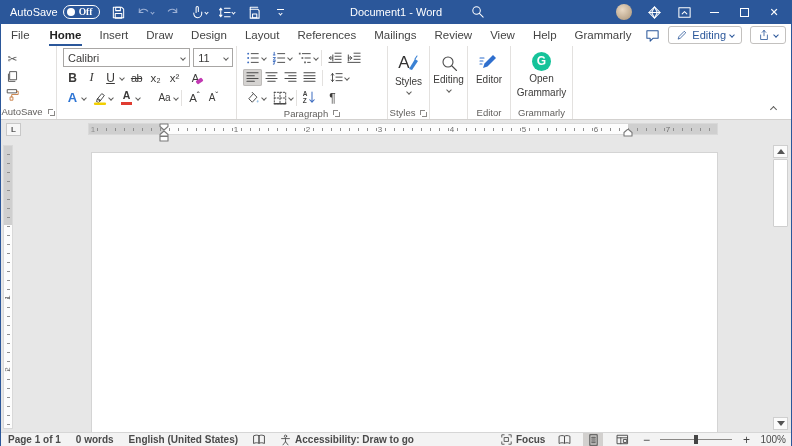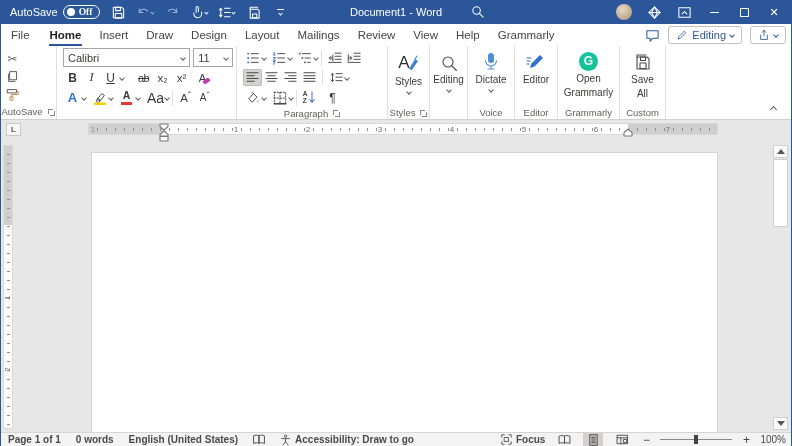--- a/index.html
+++ b/index.html
@@ -188,20 +188,21 @@
   </div>
 </div>
 
 <div class="tabrow">
   <div class="tab first">File</div>
   <div class="tab active">Home</div>
   <div class="tab">Insert</div>
   <div class="tab">Draw</div>
   <div class="tab">Design</div>
   <div class="tab">Layout</div>
+  <div class="tab">References</div>
   <div class="tab">Mailings</div>
   <div class="tab">Review</div>
   <div class="tab">View</div>
   <div class="tab">Help</div>
   <div class="tab">Grammarly</div>
   <div class="tabrow-right">
     <span>
       <svg class="blue" width="15" height="15" viewBox="0 0 16 16">
           <path d="M2 3h12v8H8.5L5.5 14v-3H2z"></path>
         </svg>
@@ -260,21 +261,21 @@
         <span class="combo" style="width:40px">
           <span>11</span>
           <span class="chev"></span>
         </span>
       </div>
       <div class="row">
         <span class="sbtn glyphB">B</span>
         <span class="sbtn glyphI">I</span>
         <span class="sbtn glyphU">U</span>
         <span class="chev"></span>
-        <span class="sbtn strike" style="margin-left:10px">ab</span>
+        <span class="sbtn strike" style="margin-left:3px">ab</span>
         <span class="sbtn">x₂</span>
         <span class="sbtn">x²</span>
         <span class="sbtn" style="margin-left:4px">
           <span style="font-size:11px">A</span>
           <span class="eraser"></span>
         </span>
       </div>
       <div class="row">
         <span class="sbtn bigA">A</span>
         <span class="chev"></span>
@@ -284,21 +285,21 @@
               <path d="M5 9l-1 3 2.5 1 2-2z"></path>
               <path d="M2.5 14.5h11" style="stroke:#f2cf00; stroke-width:3"></path>
             </svg>
         </span>
         <span class="chev"></span>
         <span class="sbtn colorA" style="margin-left:4px">
           <span class="letter">A</span>
           <span class="bar" style="background:#e03c31"></span>
         </span>
         <span class="chev"></span>
-        <span class="sbtn" style="margin-left:6px; font-size:14px">Aa</span>
+        <span class="sbtn" style="margin-left:15px; font-size:10px">Aa</span>
         <span class="chev"></span>
         <span class="vsep"></span>
         <span class="sbtn">
           <span style="font-size:11.5px">A</span>
           <span style="font-size:9px; margin:-6px 0 0 0">ˆ</span>
         </span>
         <span class="sbtn">
           <span style="font-size:10px">A</span>
           <span style="font-size:9px; margin:-6px 0 0 0">ˇ</span>
         </span>
@@ -443,36 +444,20 @@
             <circle cx="8" cy="8" r="5"></circle>
             <path d="M12 12l4.5 4.5"></path>
           </svg>
         <span>Editing</span>
         <span class="chev"></span>
       </div>
     </div>
     <div class="rlabel"></div>
   </div>
 
-  <div class="rgroup" style="width:47px">
-    <div class="rbody" style="display:flex; justify-content:center;">
-      <div class="bigbtn">
-        <svg width="18" height="20" viewBox="0 0 18 20">
-            <rect x="6" y="1" width="6" height="10" rx="3" fill="#4f8fd0" stroke="none"></rect>
-            <path d="M3.5 8.5a5.5 5.5 0 0 0 11 0" style="stroke:#4f8fd0"></path>
-            <path d="M9 14v3M6 17h6" style="stroke:#4f8fd0"></path>
-          </svg>
-        <span>Dictate</span>
-        <span class="chev"></span>
-      </div>
-    </div>
-    <div class="rlabel">
-        <span>Voice</span>
-      </div>
-  </div>
 
   <div class="rgroup" style="width:43px">
     <div class="rbody" style="display:flex; justify-content:center;">
       <div class="bigbtn">
         <svg width="20" height="20" viewBox="0 0 20 20">
             <path d="M4 16l1.5-4.5L14 3l3 3-8.5 8.5z" fill="#2f6fce" stroke="none"></path>
             <path d="M1 6h4M1 9h3M1 12h2" style="stroke:#2f6fce"></path>
           </svg>
         <span>Editor</span>
       </div>
@@ -488,37 +473,20 @@
         <span class="gcircle">G</span>
         <span>Open</span>
         <span>Grammarly</span>
       </div>
     </div>
     <div class="rlabel">
         <span>Grammarly</span>
       </div>
   </div>
 
-  <div class="rgroup" style="width:46px">
-    <div class="rbody" style="display:flex; justify-content:center;">
-      <div class="bigbtn">
-        <svg width="20" height="20" viewBox="0 0 20 20">
-            <path d="M5 5h10l2 2v10H5z"></path>
-            <path d="M5 5V3h9"></path>
-            <rect x="8" y="11" width="6" height="5.5"></rect>
-            <rect x="8.5" y="5" width="5" height="3.5"></rect>
-          </svg>
-        <span>Save</span>
-        <span>All</span>
-      </div>
-    </div>
-    <div class="rlabel">
-        <span>Custom</span>
-      </div>
-  </div>
 
   <div class="rgroup ribbon-filler">
     <span class="collapse">
       <span class="chev" style="transform:rotate(-135deg); width:5px; height:5px;"></span>
     </span>
   </div>
 </div>
 
 <div class="workspace">
 

